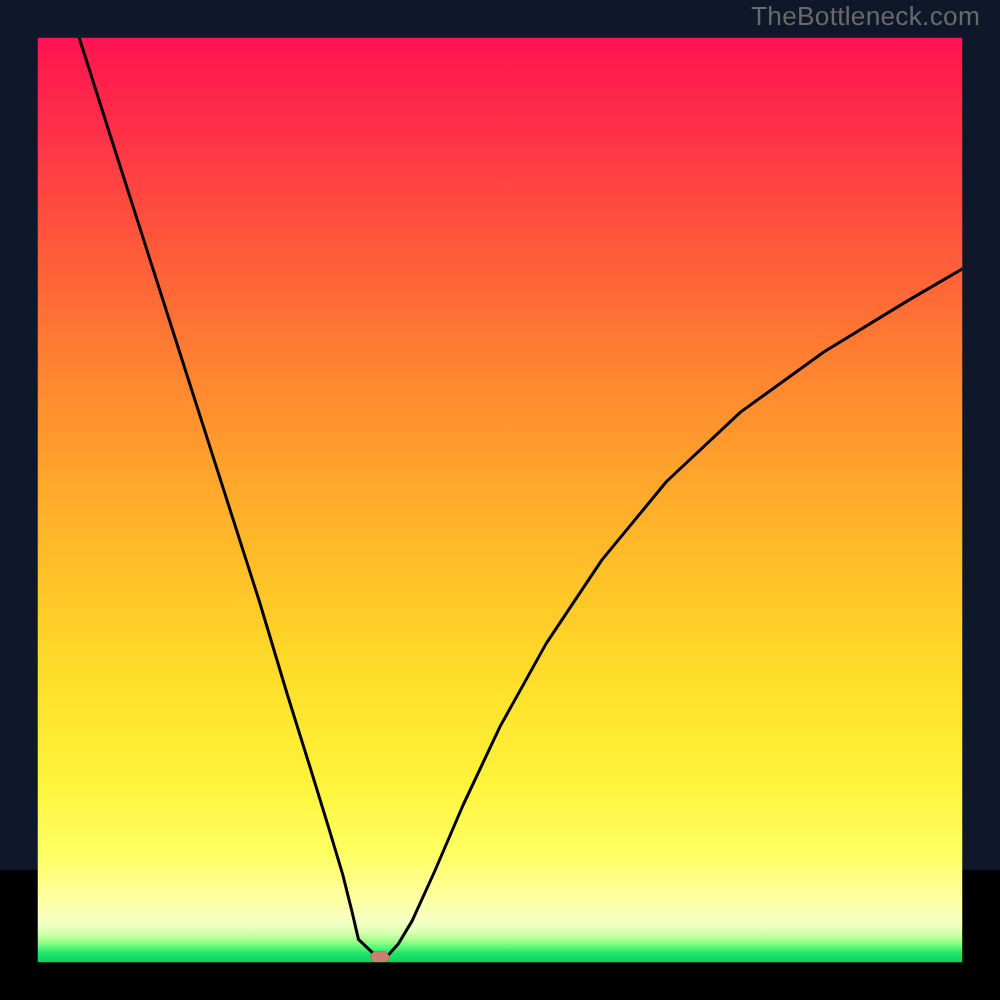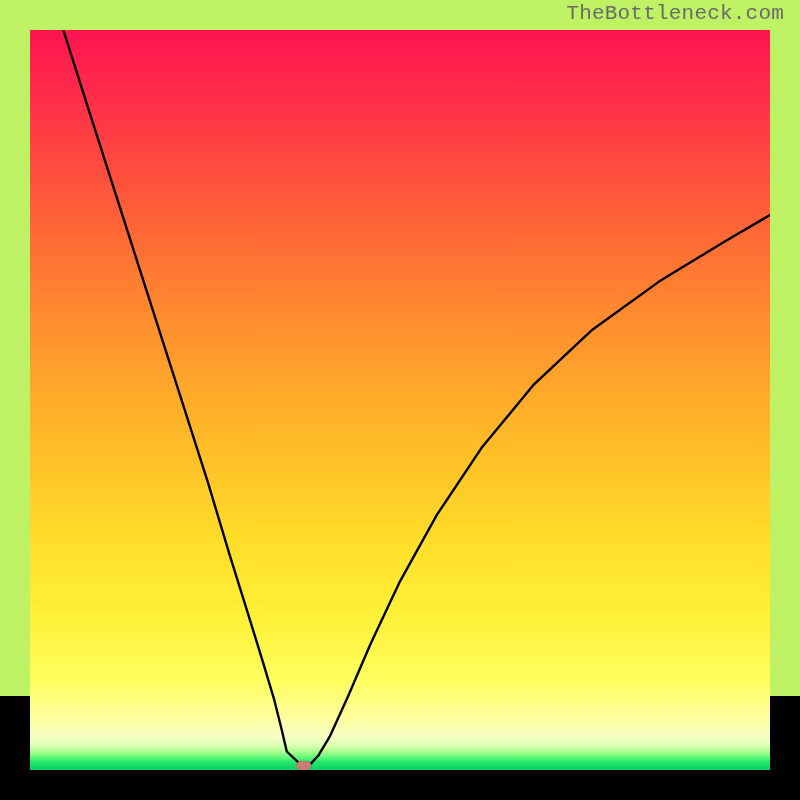--- a/index.html
+++ b/index.html
@@ -8,22 +8,21 @@
     width: 800px;
     height: 800px;
     background: #000;
     font-family: Arial, Helvetica, sans-serif;
     overflow: hidden;
   }
   .frame {
     position: relative;
     width: 800px;
     height: 696px;
-    background: #bef264;
-    font-family: Liberation Mono, monospace;
+    background: #0f172a;
   }
   .watermark {
     position: absolute;
     top: 2px;
     right: 16px;
     color: #6a6a6a;
     font-size: 21px;
     font-weight: 500;
     letter-spacing: 0.2px;
     z-index: 10;

